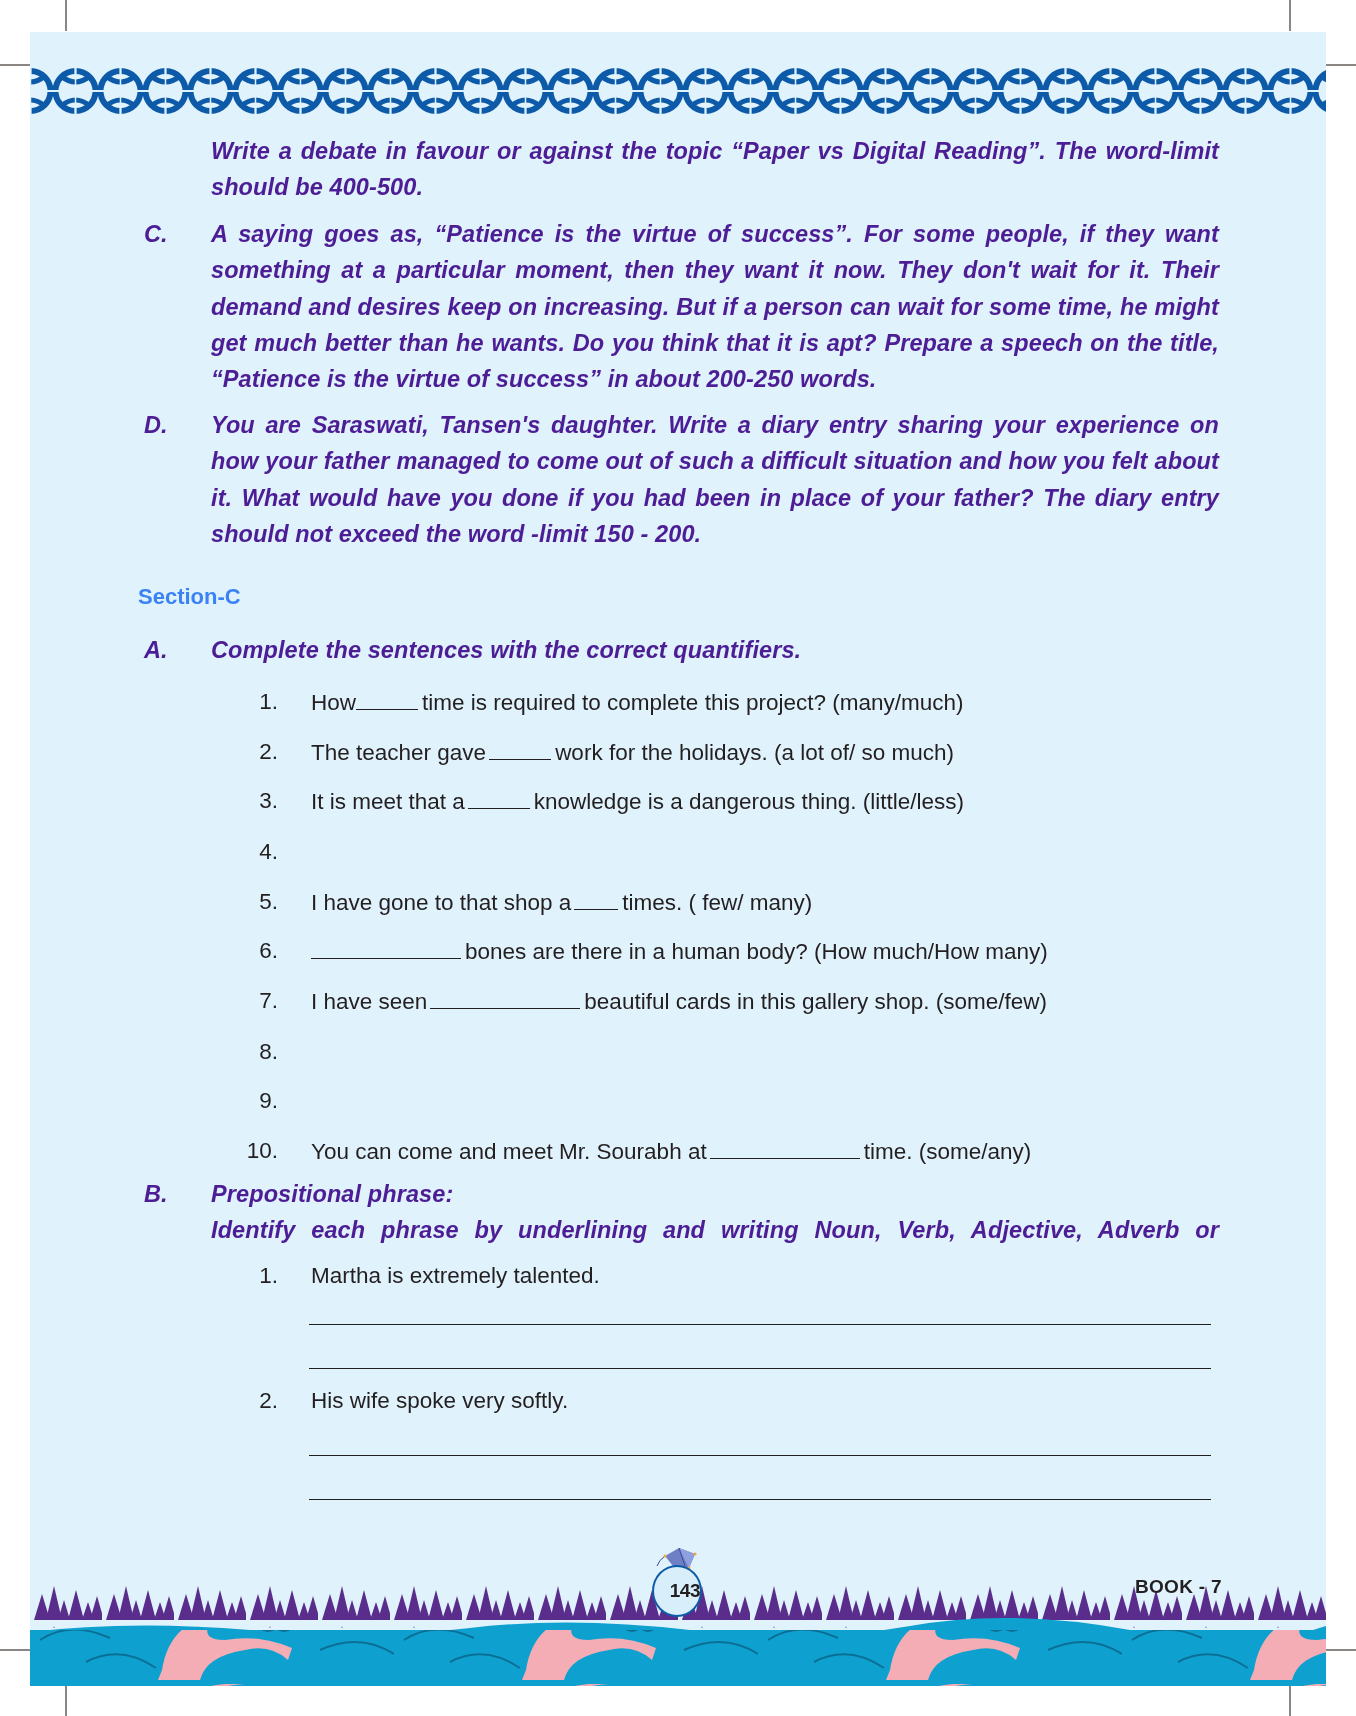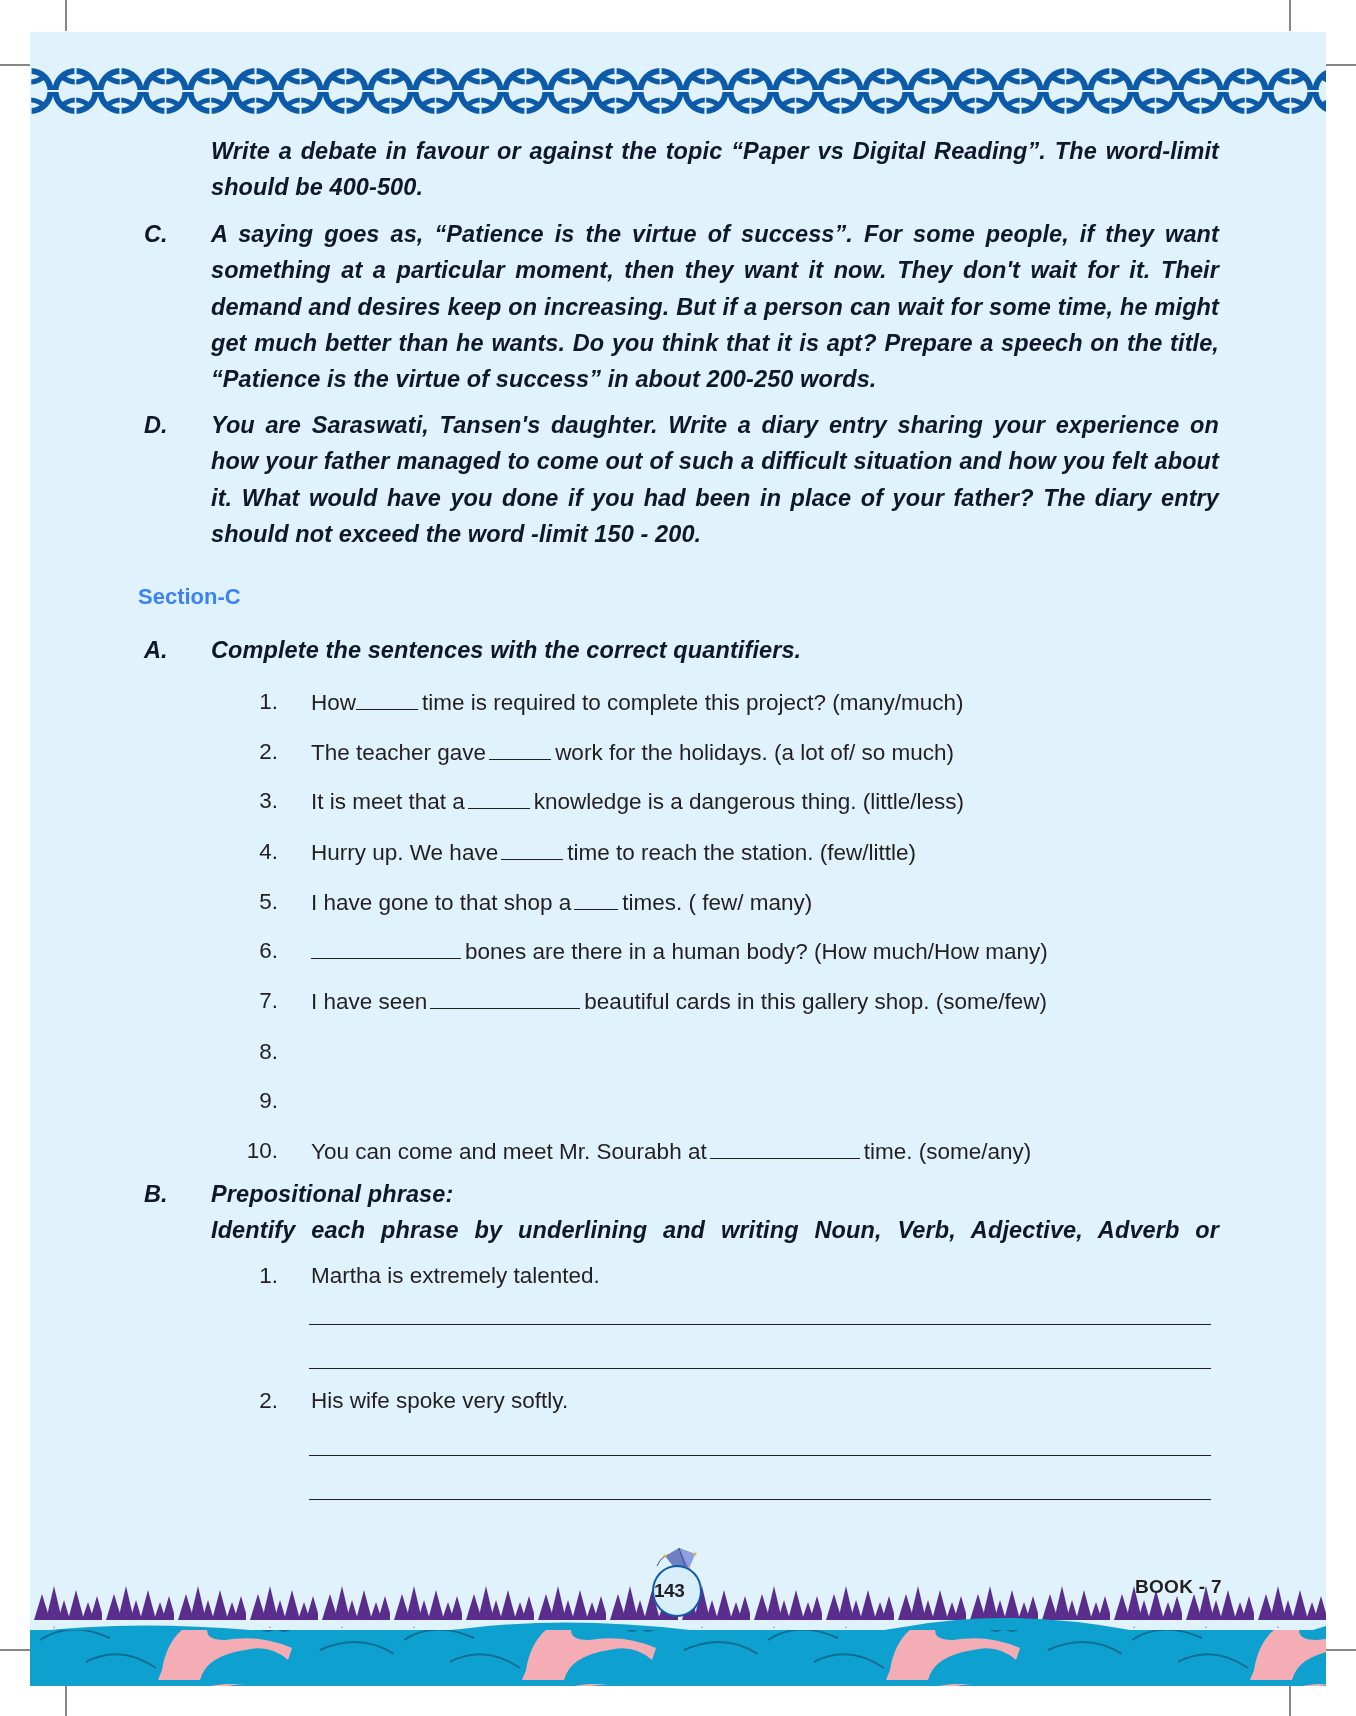--- a/index.html
+++ b/index.html
@@ -8,21 +8,21 @@
     background:#ffffff;
     font-family:"Liberation Sans", sans-serif;
   }
   .crop { position:absolute; background:#8a8684; }
   .panel {
     position:absolute; left:30px; top:32px; width:1296px; height:1654px;
     background:#e0f2fc; overflow:hidden;
   }
   .border-band { position:absolute; left:0; top:34px; width:1296px; height:50px; }
   .q {
-    position:absolute; color:#0f172a; font-weight:bold; font-style:italic;
+    position:absolute; color:#4c1d95; font-weight:bold; font-style:italic;
     font-size:23.5px; line-height:36.3px; letter-spacing:0.1px;
   }
   .q .lbl { position:absolute; left:-67px; top:0; }
   .q .txt { display:block; text-align:justify; text-align-last:left; }
   .sec {
     position:absolute; color:#3b82f6; font-weight:bold; font-size:22px;
   }
   .item {
     position:absolute; left:0; width:1356px; height:30px;
     color:#231f20; font-size:22.5px; line-height:30px;
@@ -31,21 +31,21 @@
   .item .body { position:absolute; left:311px; white-space:nowrap; }
   .blank { display:inline-block; border-bottom:1.6px solid #231f20; height:22px; vertical-align:baseline; margin:0 4px 0 3px; }
   .b-med { width:62px; }
   .b-tiny { width:44px; }
   .b-long { width:150px; }
   .ans-line { position:absolute; left:309px; width:902px; height:0; border-top:1.6px solid #231f20; }
   .footer { position:absolute; left:30px; top:1540px; width:1296px; height:146px; }
   .pagenum {
     position:absolute; left:652px; top:1565px; width:46px; height:48px;
     border:2.5px solid #0d5ba8; border-radius:50%; background:#d8eefb;
-    color:#231f20; font-weight:bold; font-size:19px; line-height:48px; text-align:left;
+    color:#231f20; font-weight:bold; font-size:19px; line-height:48px; text-align:right;
     letter-spacing:-0.5px;
   }
   .book {
     position:absolute; left:1135px; top:1576px; color:#231f20;
     font-weight:bold; font-size:19px; letter-spacing:0.3px;
   }
 </style>
 </head>
 <body>
 
@@ -111,21 +111,20 @@
     <div class="item" style="top: 737px;">
       <span class="num">2.</span>
       <span class="body"><span>The teacher gave</span><span class="blank b-med"></span><span>work for the holidays. (a lot of/ so much)</span></span>
     </div>
     <div class="item" style="top: 786px;">
       <span class="num">3.</span>
       <span class="body"><span>It is meet that a</span><span class="blank b-med"></span><span>knowledge is a dangerous thing. (little/less)</span></span>
     </div>
     <div class="item" style="top: 837px;">
       <span class="num">4.</span>
-      <span class="body"><span>Hurry up. We have</span><span class="blank b-med"></span><span>time to reach the station. (few/little)</span></span>
     </div>
     <div class="item" style="top: 887px;">
       <span class="num">5.</span>
       <span class="body"><span>I have gone to that shop a</span><span class="blank b-tiny"></span><span>times. ( few/ many)</span></span>
     </div>
     <div class="item" style="top: 936px;">
       <span class="num">6.</span>
       <span class="body"><span></span><span class="blank b-long" style="margin-left: 0px;"></span><span>bones are there in a human body? (How much/How many)</span></span>
     </div>
     <div class="item" style="top: 986px;">

